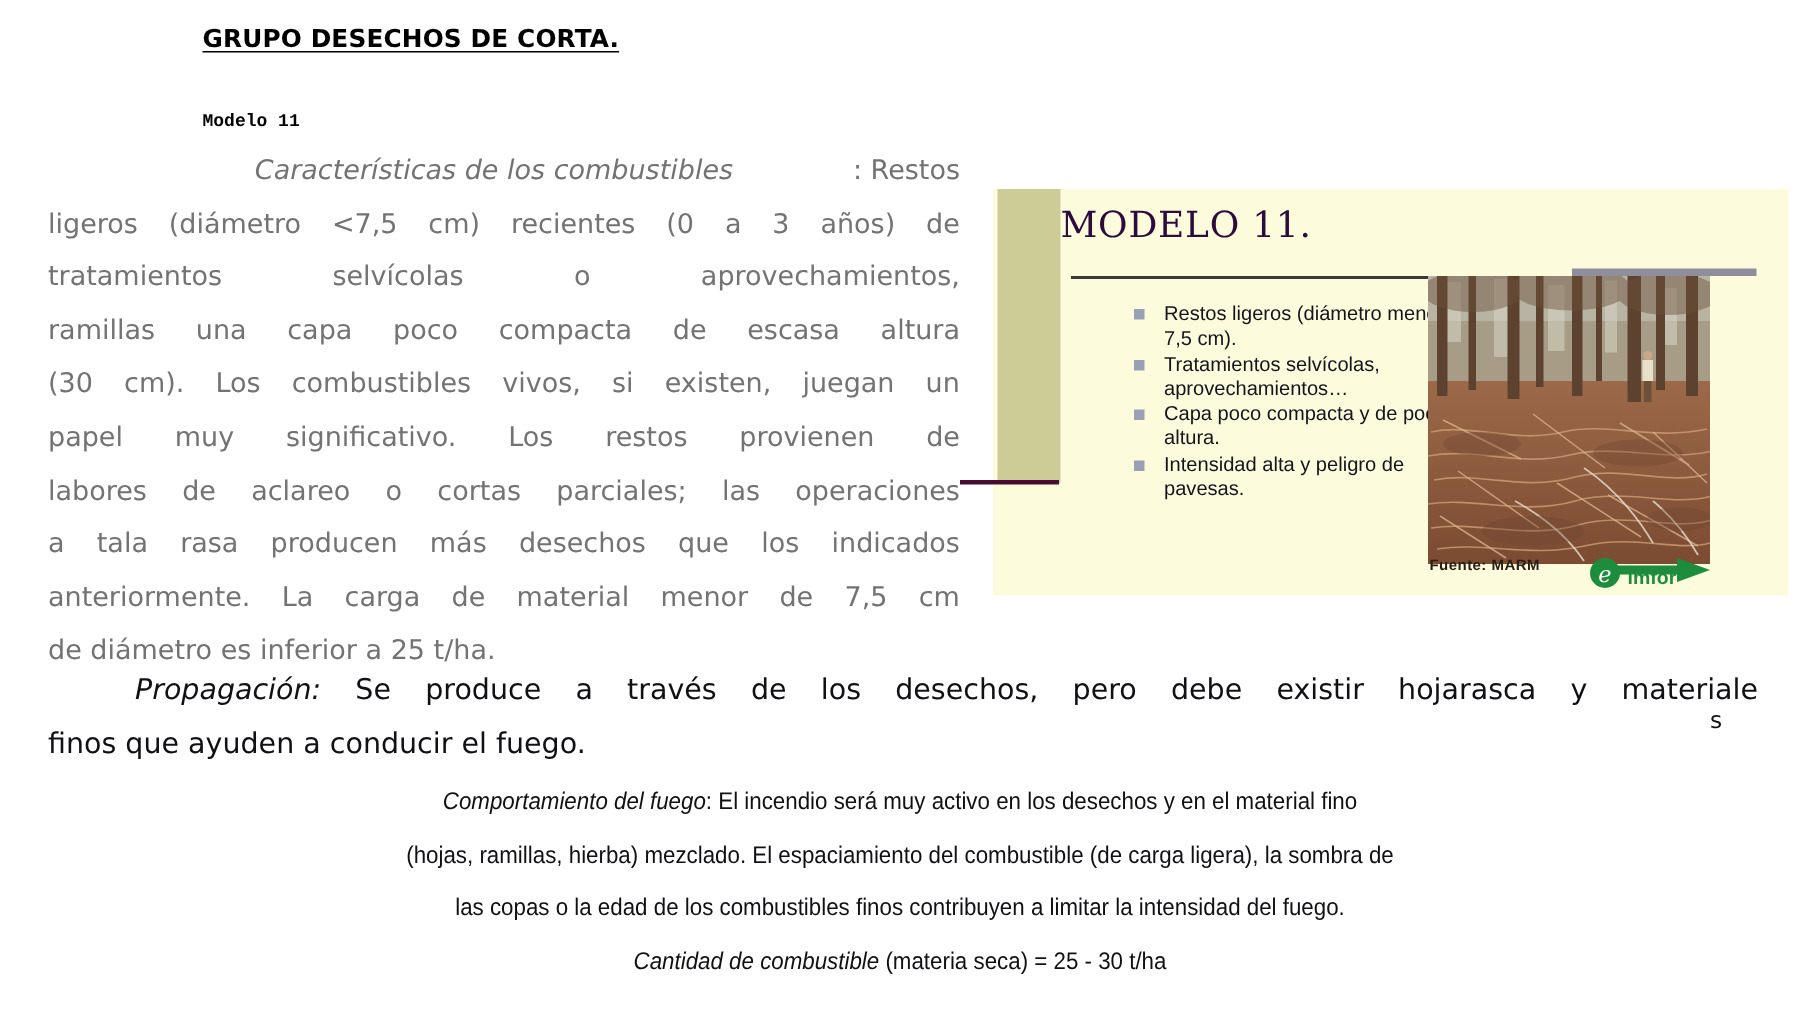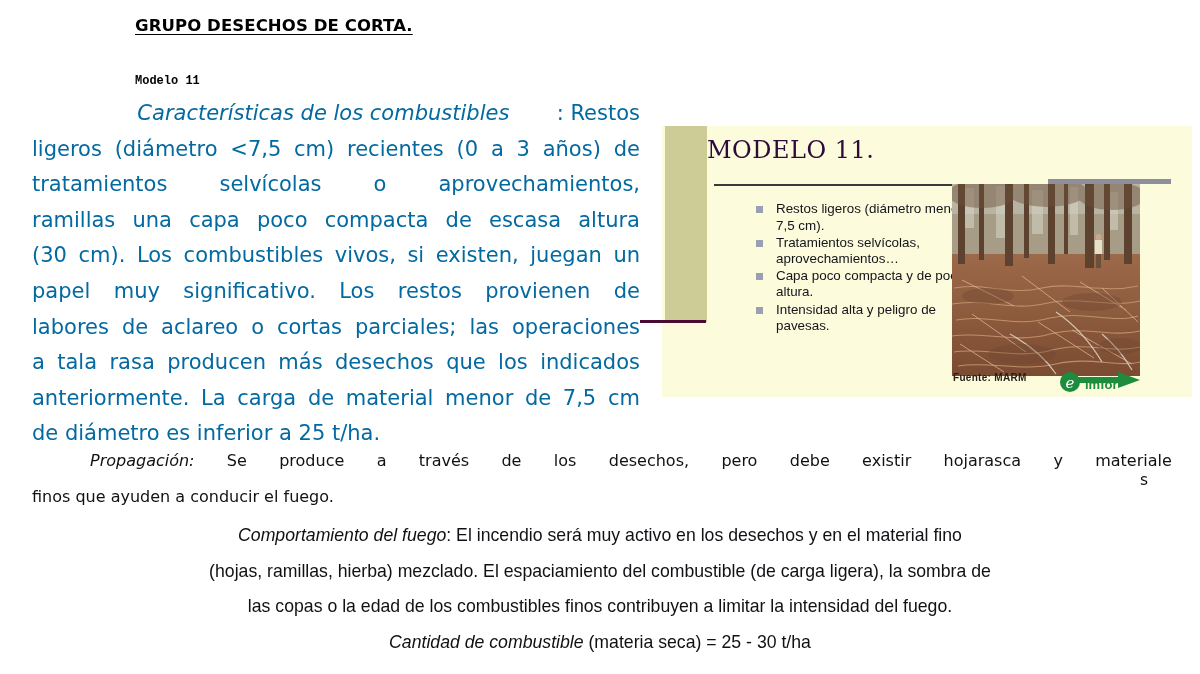--- a/index.html
+++ b/index.html
@@ -51,46 +51,46 @@
     line-height: 20px;
     white-space: nowrap;
   }
 
   
   .body-column {
     position: absolute;
     left: 32px;
     top: 96px;
     width: 608px;
-    font-size: 21px;
+    font-size: 18px;
     line-height: 35.6px;
     text-align: justify;
     text-align-last: left;
-    color: #0369a1;
+    color: #737373;
   }
   .body-column .lead-indent { display: inline-block; width: 58px; }
   .body-column em { font-style: italic; }
 
   .body-line {
     display: block;
     white-space: nowrap;
   }
   .body-line.justify {
     display: flex;
     justify-content: space-between;
     white-space: nowrap;
   }
 
   
   .prop-para {
     position: absolute;
     left: 32px;
     top: 443px;
     width: 1140px;
-    font-size: 16px;
+    font-size: 19px;
     line-height: 35.6px;
     color: #111014;
   }
   .prop-line1 {
     display: flex;
     justify-content: space-between;
     white-space: nowrap;
     padding-left: 58px;
   }
   .prop-line1 em { font-style: italic; }
@@ -109,21 +109,21 @@
 
   
   .closing-block {
     position: absolute;
     left: 0;
     top: 517px;
     width: 1200px;
     text-align: center;
     font-family: "Liberation Sans Narrow", "Liberation Sans", sans-serif;
     font-stretch: condensed;
-    font-size: 19px;
+    font-size: 16px;
     line-height: 35.5px;
     color: #111014;
   }
   .closing-block .cl {
     display: block;
     white-space: nowrap;
     transform: scaleX(0.93);
   }
   .closing-block em { font-style: italic; }
 

